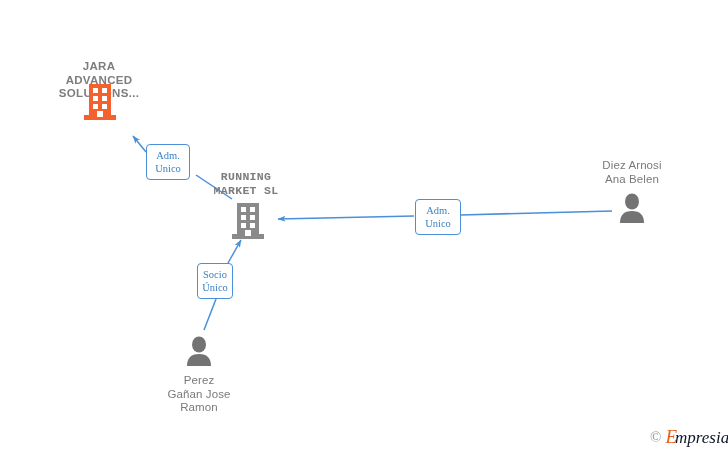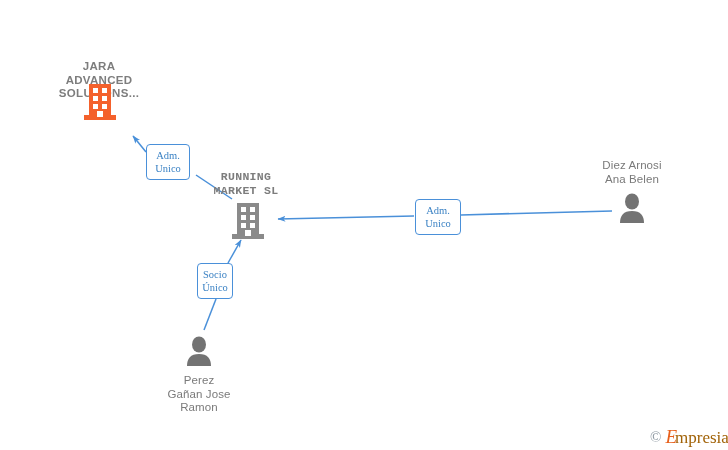--- a/index.html
+++ b/index.html
@@ -73,22 +73,23 @@
     font-family: "Liberation Serif", serif;
   }
   .wm-e {
     color: #e8601c;
     font-size: 19px;
     font-style: italic;
     font-family: "Liberation Serif", serif;
     line-height: 19px;
   }
   .wm-rest {
-    color: #a16207;
+    color: #0f172a;
     font-size: 17px;
+    font-style: italic;
     font-family: "Liberation Serif", serif;
     line-height: 19px;
     margin-left: -2px;
   }
 </style>
 </head>
 <body>
 
 <div id="canvas">
 

